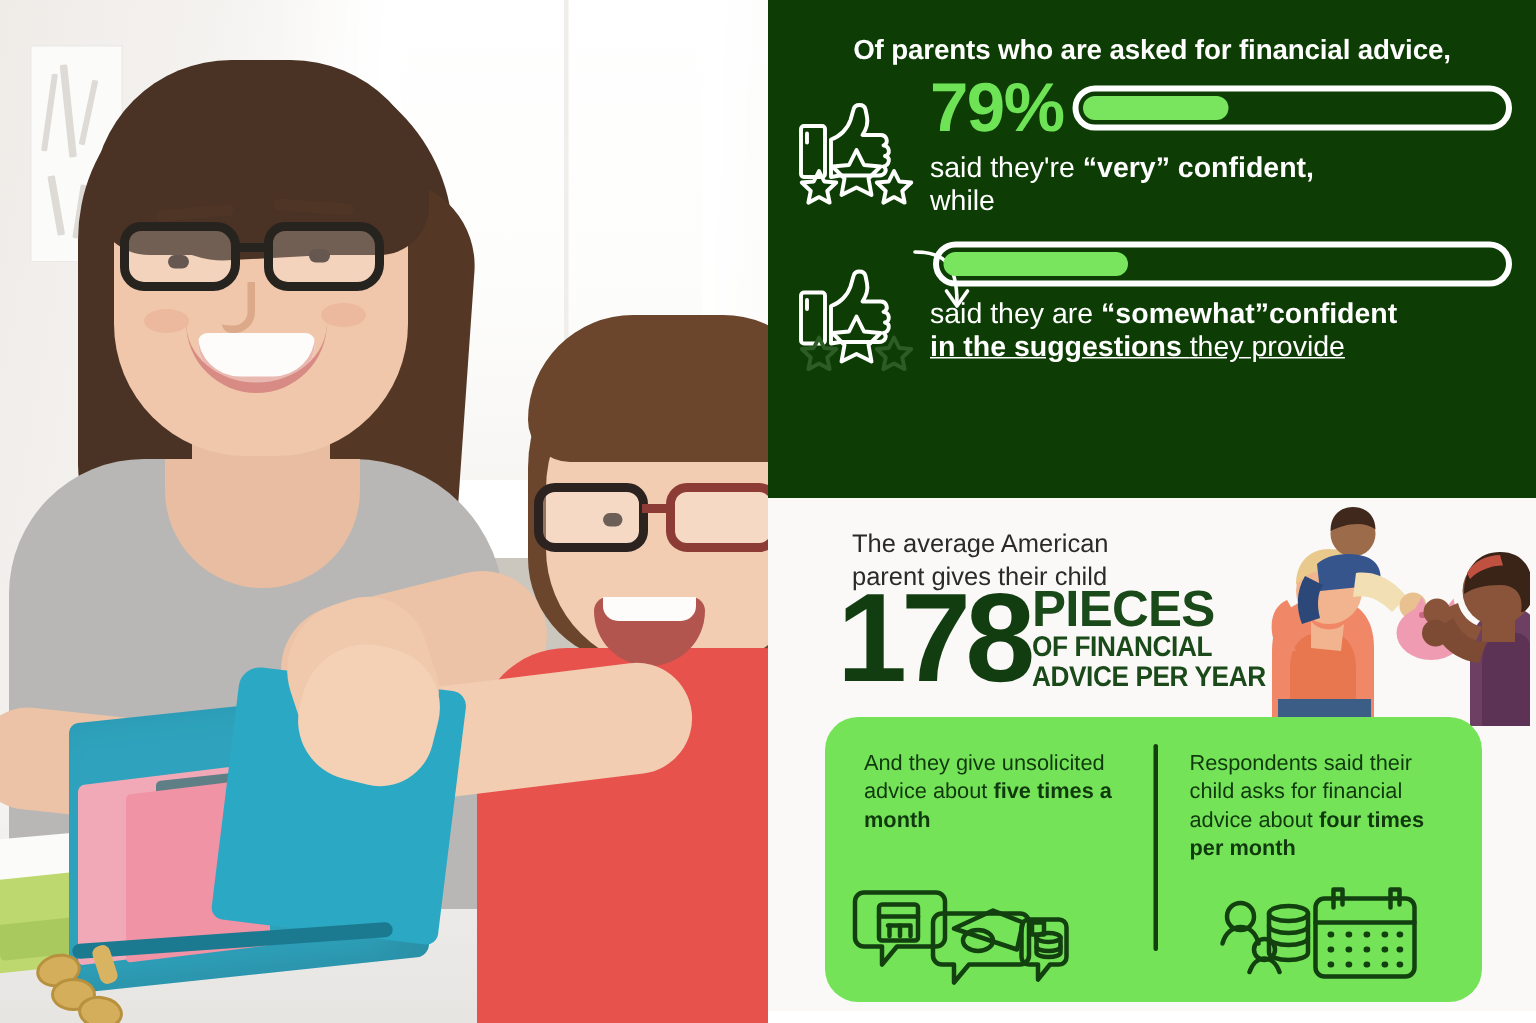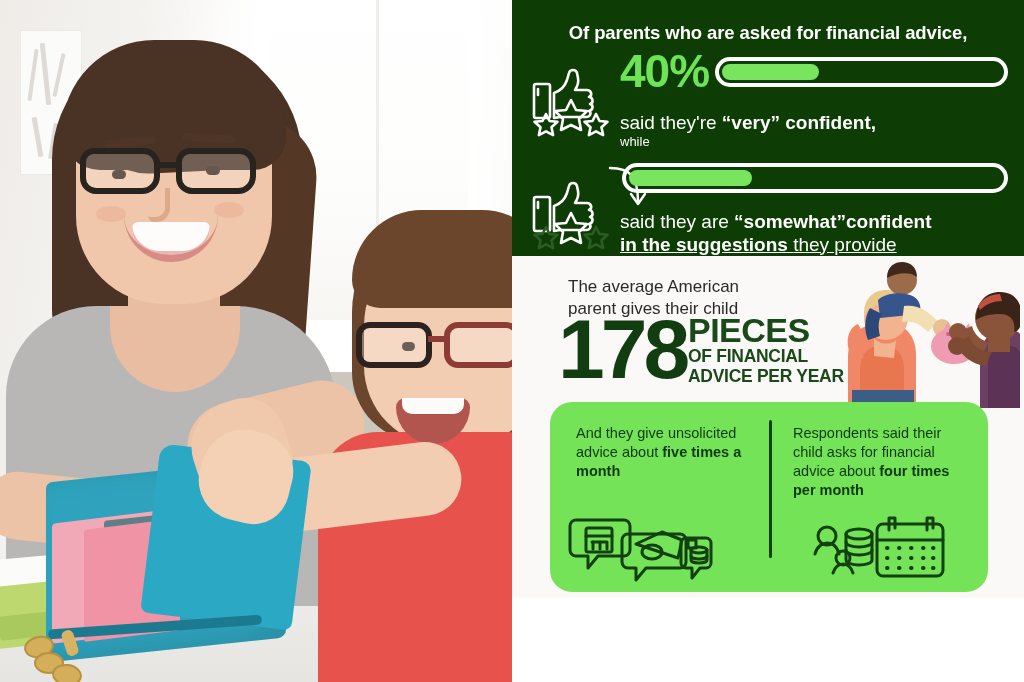--- a/index.html
+++ b/index.html
@@ -228,21 +228,21 @@
   }
   .paper{
     position:absolute; left:-20px; top:556px; width:120px; height:40px;
     background:#fbfbfa; border-bottom:3px solid #8ea3c4; transform:rotate(-5deg);
   }
 
   
   .right { position:relative; width:512px; height:682px; flex:0 0 512px; }
 
   .panel-dark{
-    position:relative; width:512px; height:256px; background:#0d3d04;
+    position:relative; width:512px; height:332px; background:#0d3d04;
     padding: 22px 16px 0 16px;
   }
   .headline{
     color:#ffffff; font-size:18.5px; font-weight:bold; letter-spacing:-0.1px;
     text-align:center; margin-bottom:6px;
   }
   .stat-row{ position:relative; display:flex; align-items:flex-start; }
   .stat-row .thumb{ flex:0 0 92px; padding-top:12px; }
   .stat-body{ flex:1; position:relative; }
   .pct-line{ display:flex; align-items:center; gap:4px; }
@@ -252,24 +252,24 @@
   }
   .bar{
     position:relative; flex:1; height:30px; border:4px solid #ffffff;
     border-radius:16px; background:transparent; margin-left:2px;
   }
   .bar .fill{
     position:absolute; left:3px; top:3px; bottom:3px;
     background:#79e45e; border-radius:12px;
   }
   .stat-text{
-    color:#ffffff; font-size:19px; line-height:1.18; margin-top:18px;
+    color:#ffffff; font-size:19px; line-height:1.18; margin-top:8px;
   }
   .stat-text b{ font-weight:bold; }
-  .while{ color:#ffffff; font-size:13px; }
+  .while{ color:#ffffff; font-size:19px; }
   .arrow-wrap{ position:absolute; left:92px; top:162px; width:70px; height:48px; }
 
   
   .panel-light{
     position:relative; width:512px; height:342px; background:#faf9f7;
     padding: 14px 0 16px 0; overflow:hidden;
   }
   .avg-text{
     position:absolute; left:56px; top:20px; color:#2a2a28;
     font-size:17px; line-height:1.3;
@@ -385,21 +385,21 @@
             <rect x="6" y="22" width="16" height="34" rx="2"></rect>
             <path d="M10 27 v6"></path>
             <path d="M26 56 V31 c6 -2 11 -7 13 -13 l2 -7 c1 -4 7 -4 8 0 l1 5 c1 5 -1 9 -3 12 h12 c4 0 6 5 2 7 c4 0 5 6 1 7 c4 1 3 6 -1 7 c3 2 1 6 -3 6 H32 z"></path>
             <path d="M43 38 l5 10 11 1 -8 8 2 11 -10 -5 -10 5 2 -11 -8 -8 11 -1 z"></path>
             <path d="M18 52 l3.5 7 8 0.7 -6 5.6 1.6 7.8 -7.1 -3.7 -7.1 3.7 1.6 -7.8 -6 -5.6 8 -0.7 z"></path>
             <path d="M68 52 l3.5 7 8 0.7 -6 5.6 1.6 7.8 -7.1 -3.7 -7.1 3.7 1.6 -7.8 -6 -5.6 8 -0.7 z"></path>
           </svg>
         </div>
         <div class="stat-body">
           <div class="pct-line">
-            <span class="pct">40%</span>
+            <span class="pct">79%</span>
             <span class="bar">
               <span class="fill" id="fill0" style="width: calc(36% - 6px);"></span>
             </span>
           </div>
           <div class="stat-text">
             <span>said they're </span><b>“very” confident,</b>
           </div>
           <div class="while">while</div>
         </div>
       </div>

